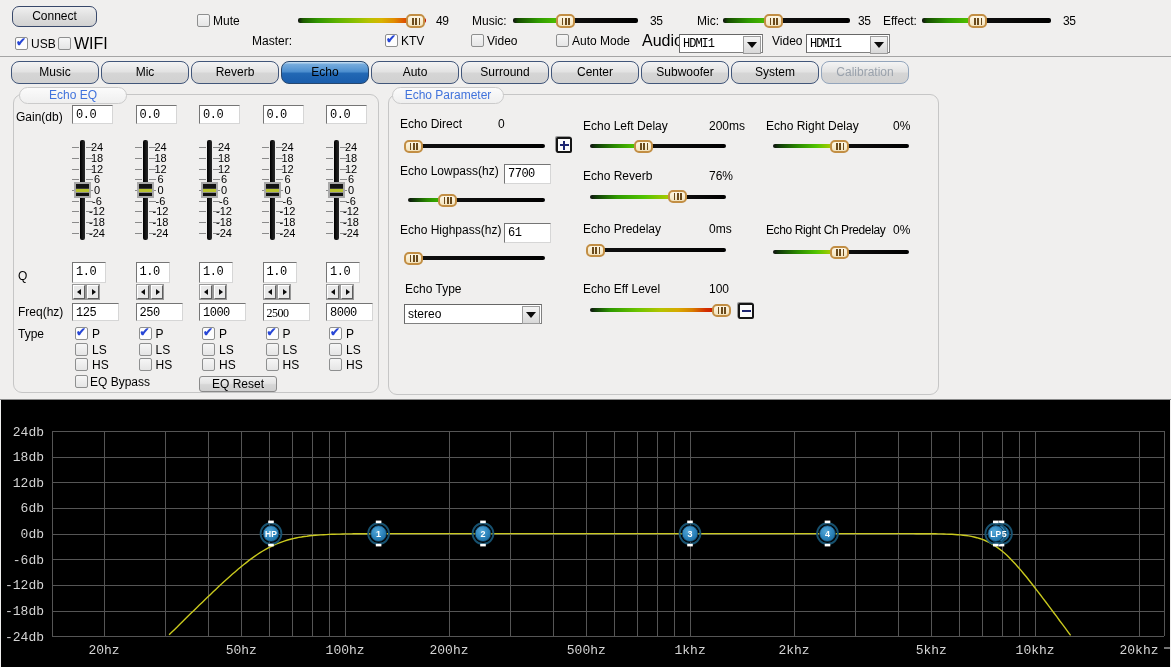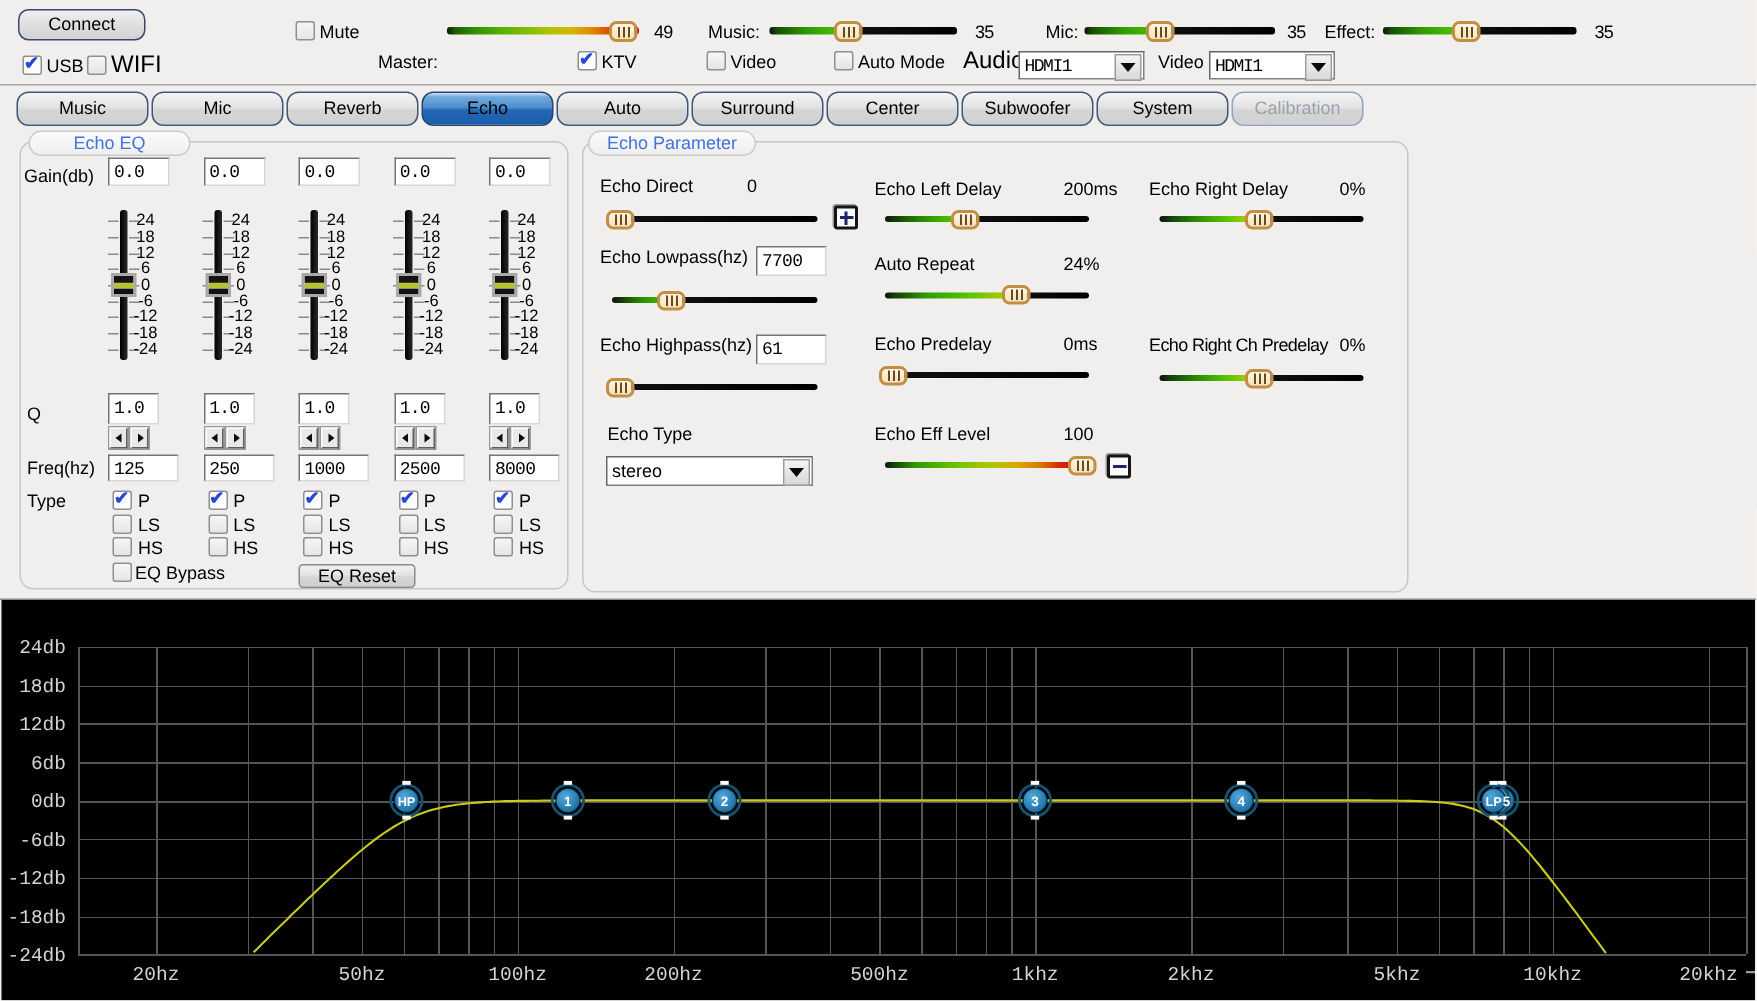--- a/index.html
+++ b/index.html
@@ -272,21 +272,21 @@
 <div class="inp" style="left:262.5px;top:262px;width:29px;height:18px;">1.0</div>
 <div class="spin l" style="left:263.5px;top:285px;"></div>
 <div class="spin r" style="left:277.5px;top:285px;"></div>
 <div class="inp" style="left:326px;top:262px;width:29px;height:18px;">1.0</div>
 <div class="spin l" style="left:327px;top:285px;"></div>
 <div class="spin r" style="left:341px;top:285px;"></div>
 <div class="lbl" style="left:18px;top:305px;font-size:12px;color:#000;">Freq(hz)</div>
 <div class="inp" style="left:72px;top:303px;width:42px;height:15px;">125</div>
 <div class="inp" style="left:135.5px;top:303px;width:42px;height:15px;">250</div>
 <div class="inp" style="left:199px;top:303px;width:42px;height:15px;">1000</div>
-<div class="inp" style="left:262.5px;top:303px;width:42px;height:15px;">2500</div>
+<div class="inp" style="left:262.5px;top:303px;width:42px;height:15px;font-family:Liberation Serif, serif;">2500</div>
 <div class="inp" style="left:326px;top:303px;width:42px;height:15px;">8000</div>
 <div class="lbl" style="left:18px;top:327px;font-size:12px;color:#000;">Type</div>
 <div class="cb chk" style="left:75px;top:327px;"></div>
 <div class="lbl" style="left:92px;top:327px;font-size:12px;color:#000;">P</div>
 <div class="cb" style="left:75px;top:342.5px;"></div>
 <div class="lbl" style="left:92px;top:343px;font-size:12px;color:#000;">LS</div>
 <div class="cb" style="left:75px;top:357.5px;"></div>
 <div class="lbl" style="left:92px;top:358px;font-size:12px;color:#000;">HS</div>
 <div class="cb chk" style="left:138.5px;top:327px;"></div>
 <div class="lbl" style="left:155.5px;top:327px;font-size:12px;color:#000;">P</div>
@@ -337,22 +337,22 @@
       <i></i>
     </div>
 <div class="lbl" style="left:405px;top:282px;font-size:12px;color:#000;">Echo Type</div>
 <div class="drop" style="left:404px;top:304px;width:138px;">stereo<div class="darr"></div></div>
 <div class="lbl" style="left:583px;top:119px;font-size:12px;color:#000;">Echo Left Delay</div>
 <div class="lbl" style="left:709px;top:119px;font-size:12px;color:#000;">200ms</div>
 <div class="htrack" style="left:590px;top:144px;width:136px;height:4px;background:linear-gradient(90deg,#111 0%,#123f08 5%,#2a8a00 18%,#52c400 33%,#74c800 38%,#101010 39%,#000 100%);"></div>
 <div class="hnd" style="left:634px;top:140px;width:19px;height:13px;">
       <i></i>
     </div>
-<div class="lbl" style="left:583px;top:169px;font-size:12px;color:#000;">Auto Repeat</div>
-<div class="lbl" style="left:709px;top:169px;font-size:12px;color:#000;">24%</div>
+<div class="lbl" style="left:583px;top:169px;font-size:12px;color:#000;">Echo Reverb</div>
+<div class="lbl" style="left:709px;top:169px;font-size:12px;color:#000;">76%</div>
 <div class="htrack" style="left:590px;top:195px;width:136px;height:4px;background:linear-gradient(90deg,#111 0%,#123f08 5%,#2f9a00 20%,#52c400 40%,#9cc800 55%,#ccc400 63%,#101010 64%,#000 100%);"></div>
 <div class="hnd" style="left:668px;top:190px;width:19px;height:13px;">
       <i></i>
     </div>
 <div class="lbl" style="left:583px;top:222px;font-size:12px;color:#000;">Echo Predelay</div>
 <div class="lbl" style="left:709px;top:222px;font-size:12px;color:#000;">0ms</div>
 <div class="htrack" style="left:590px;top:248px;width:136px;height:4px;background:linear-gradient(90deg,#111,#000);"></div>
 <div class="hnd" style="left:586px;top:244px;width:19px;height:13px;">
       <i></i>
     </div>

